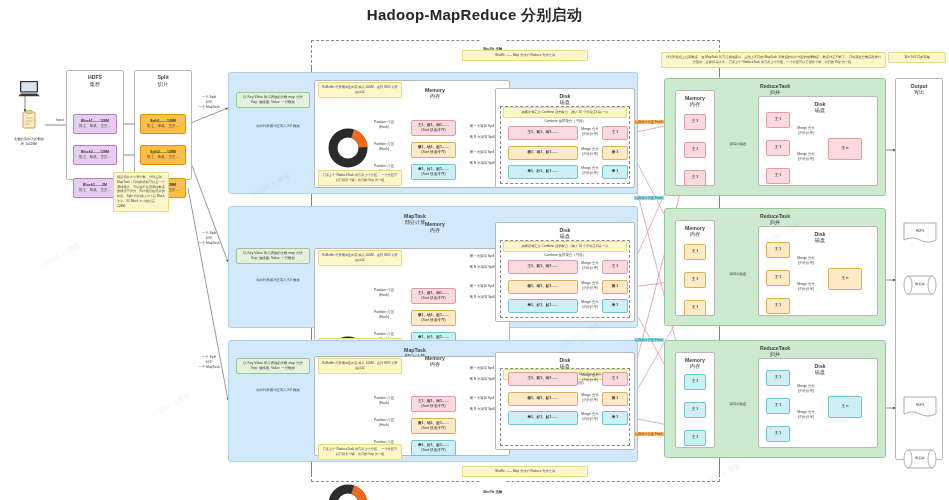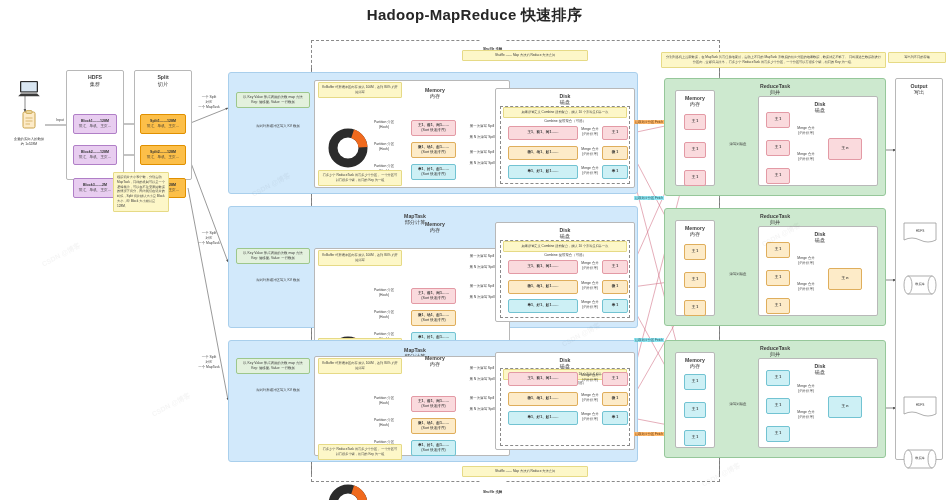--- a/index.html
+++ b/index.html
@@ -64,21 +64,21 @@
 
   .hdfs-doc { position: relative; }
   .dbcyl { position: relative; }
   .tinyc { font-size: 3.2px; color: #444; text-align: center; }
 </style>
 </head>
 <body>
 
 <div id="stage">
 
-  <div class="abs title">Hadoop-MapReduce 快速排序</div>
+  <div class="abs title">Hadoop-MapReduce 分别启动</div>
 
   <svg class="ov" viewBox="0 0 949 500">
     <defs>
       <marker id="ah" markerWidth="5" markerHeight="5" refX="4.2" refY="2" orient="auto">
         <path d="M0,0 L4.6,2 L0,4 z" fill="#555"></path>
       </marker>
       <marker id="ahr" markerWidth="5" markerHeight="5" refX="4.2" refY="2" orient="auto">
         <path d="M0,0 L4.6,2 L0,4 z" fill="#d06a80"></path>
       </marker>
       <marker id="ahk" markerWidth="5" markerHeight="5" refX="4.2" refY="2" orient="auto">

